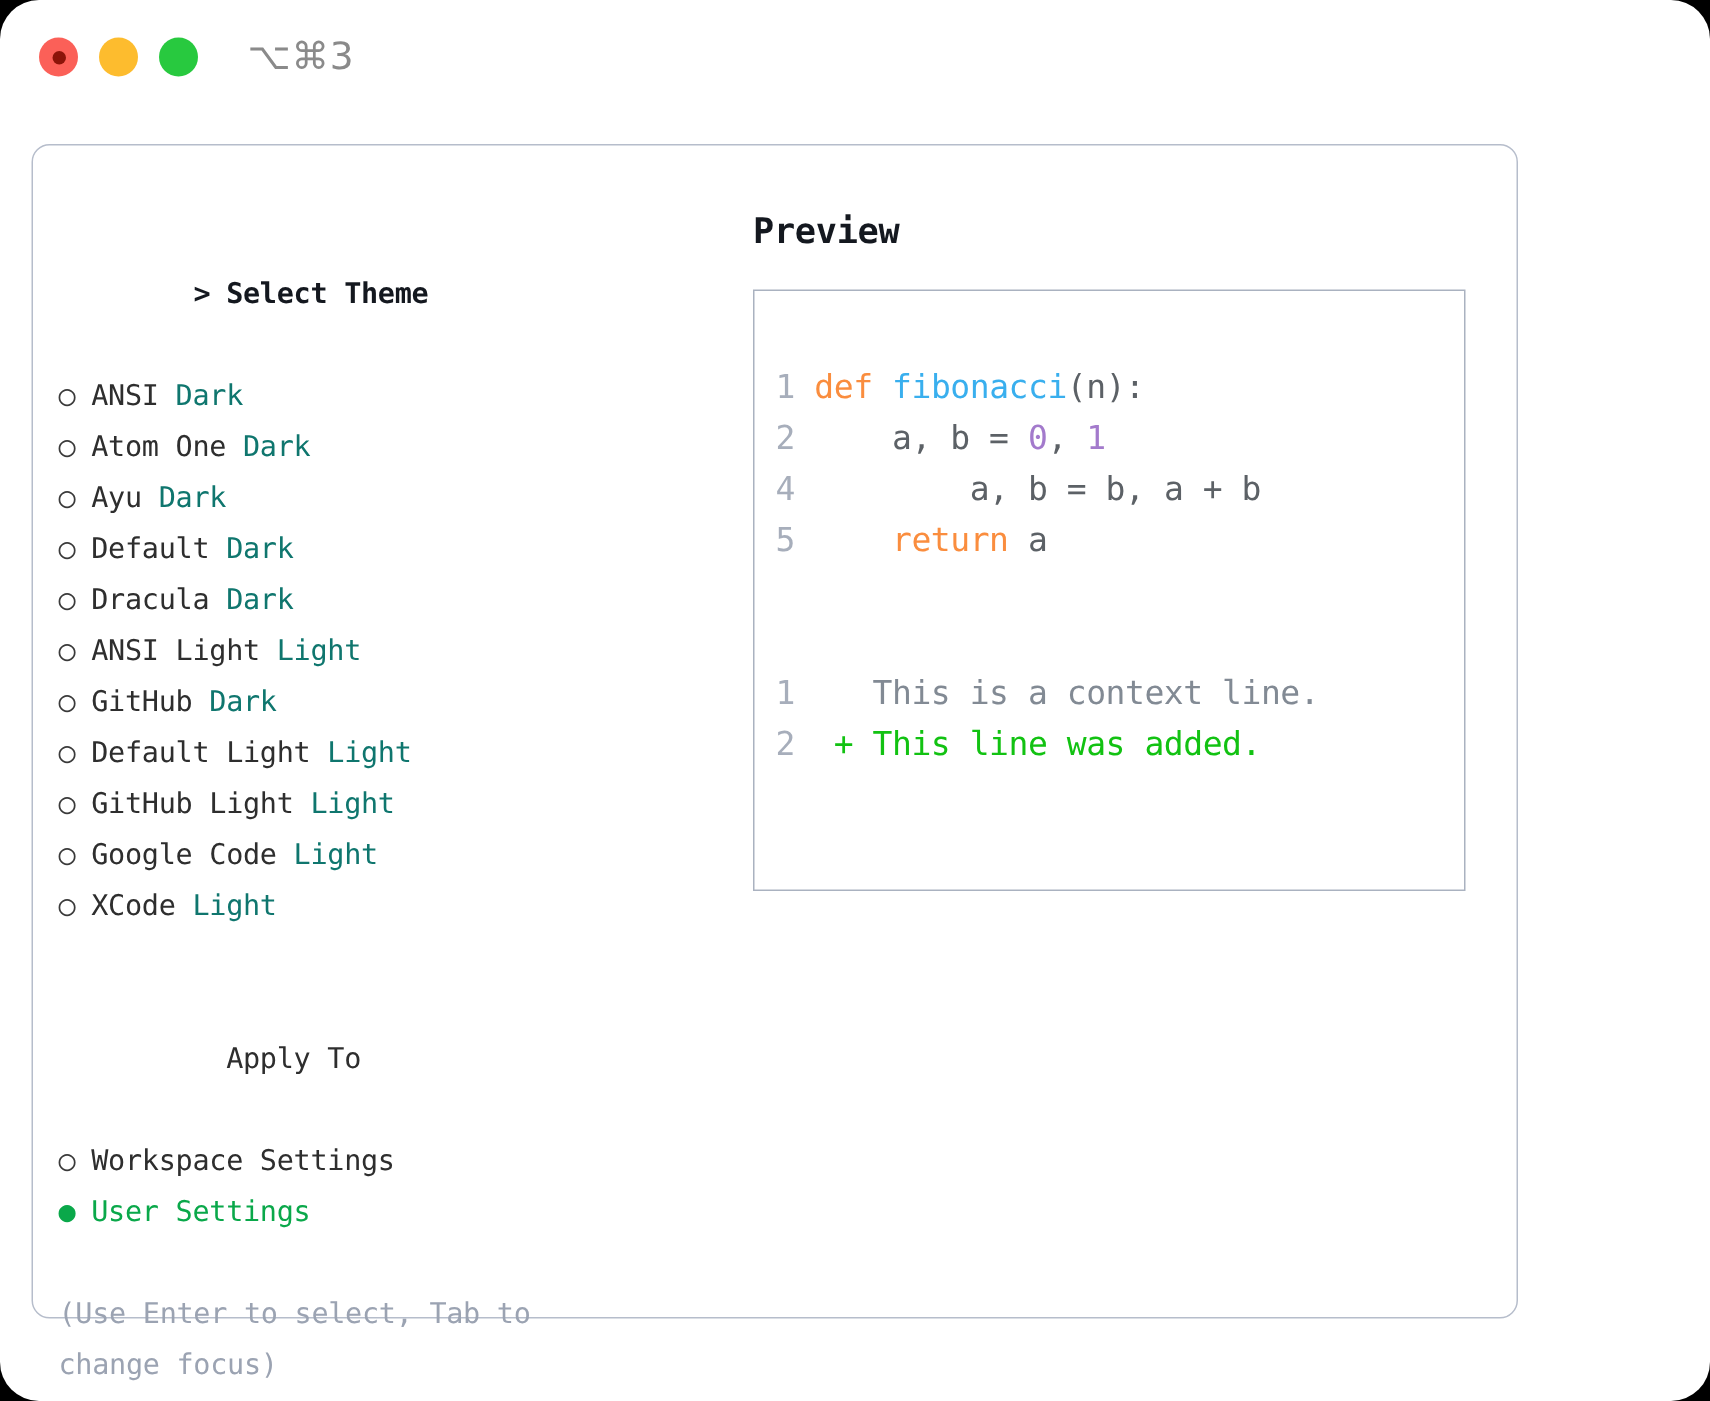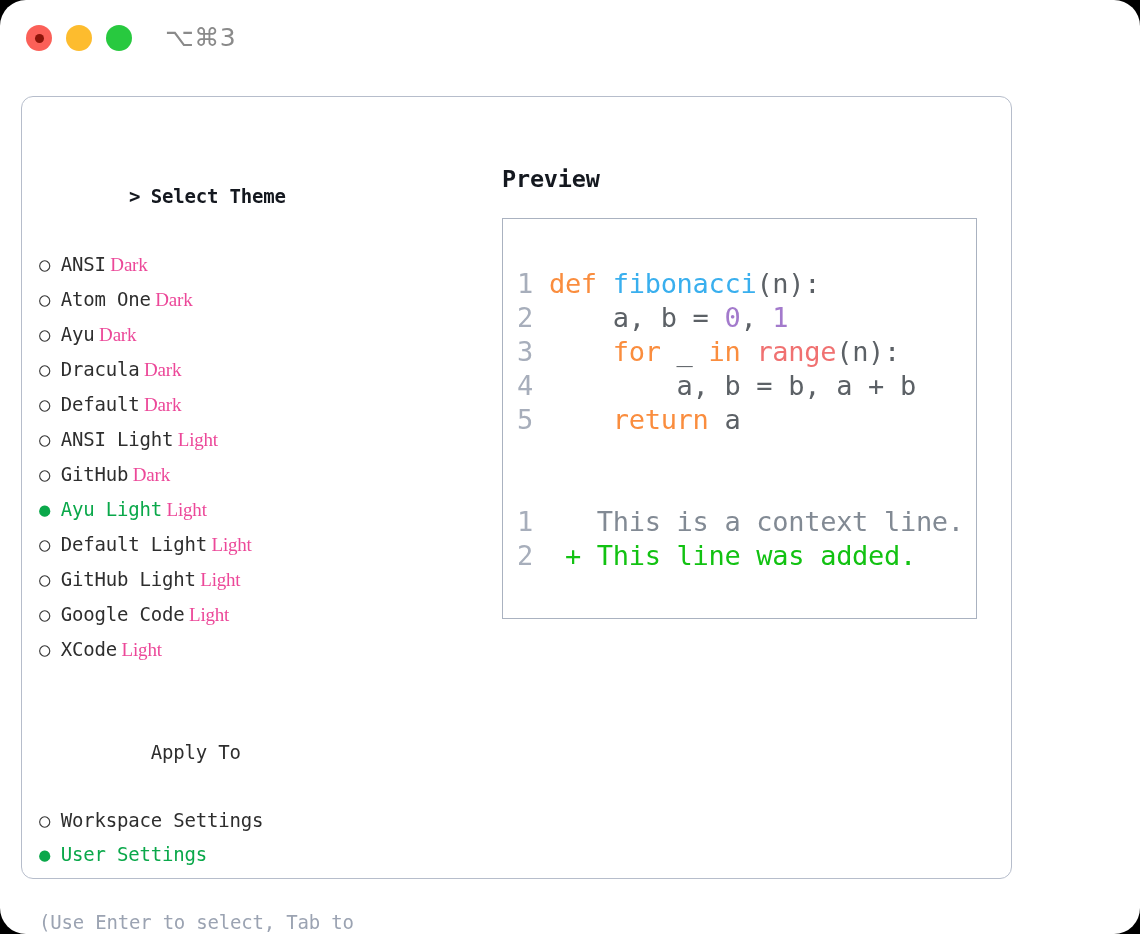--- a/index.html
+++ b/index.html
@@ -103,31 +103,31 @@
     font-weight: bold;
     color: #14181f;
   }
 
   .marker { display: inline-block; width: 1.15em; }
   .bullet-empty { color: #3a3a3a; }
   .bullet-full  { color: #0aa84a; }
 
   .name { color: #2e2e2e; }
   .name-selected { color: #0aa84a; }
-  .tag  { color: #ec4899; font-family: Liberation Serif, serif; }
+  .tag  { color: #0f766e; }
   .hint { color: #9ba3b2; }
 
   .spacer-sm { height: 34px; }
   .spacer-xs { height: 34px; }
 
   
   .right-col {
     position: absolute;
     left: 480px;
-    top: 65px;
+    top: 40px;
     width: 490px;
   }
   .preview-title {
     font-size: 23.5px;
     line-height: 34px;
     font-weight: bold;
     color: #14181f;
     letter-spacing: -0.2px;
   }
 
@@ -135,21 +135,21 @@
     margin-top: 22px;
     width: 475px;
     height: 401px;
     border: 1.6px solid #aab2c0;
     box-sizing: border-box;
     background: #ffffff;
     padding: 48px 0 0 14px;
   }
 
   .code-line {
-    font-size: 27px;
+    font-size: 22px;
     line-height: 34px;
     white-space: pre;
     letter-spacing: -0.3px;
   }
   .ln      { color: #a7aebb; }
   .kw      { color: #fa8d3e; }
   .fn      { color: #39afee; }
   .num     { color: #a37acc; }
   .builtin { color: #f07171; }
   .plain   { color: #5c6166; text-align: right; }
@@ -180,25 +180,24 @@
     <div class="left-col">
 
       <div class="tui-line heading">
         <span class="marker">&gt;</span><span>Select Theme</span>
       </div>
 
       <div id="theme-list">
           <div class="tui-line"><span class="marker bullet-empty">○</span><span class="name">ANSI</span><span class="tag"> Dark</span></div>
           <div class="tui-line"><span class="marker bullet-empty">○</span><span class="name">Atom One</span><span class="tag"> Dark</span></div>
           <div class="tui-line"><span class="marker bullet-empty">○</span><span class="name">Ayu</span><span class="tag"> Dark</span></div>
+          <div class="tui-line"><span class="marker bullet-empty">○</span><span class="name">Default</span><span class="tag"> Dark</span></div>
           <div class="tui-line"><span class="marker bullet-empty">○</span><span class="name">Dracula</span><span class="tag"> Dark</span></div>
-          <div class="tui-line"><span class="marker bullet-empty">○</span><span class="name">Default</span><span class="tag"> Dark</span></div>
           <div class="tui-line"><span class="marker bullet-empty">○</span><span class="name">ANSI Light</span><span class="tag"> Light</span></div>
           <div class="tui-line"><span class="marker bullet-empty">○</span><span class="name">GitHub</span><span class="tag"> Dark</span></div>
-          <div class="tui-line"><span class="marker bullet-full">●</span><span class="name-selected">Ayu Light</span><span class="tag"> Light</span></div>
           <div class="tui-line"><span class="marker bullet-empty">○</span><span class="name">Default Light</span><span class="tag"> Light</span></div>
           <div class="tui-line"><span class="marker bullet-empty">○</span><span class="name">GitHub Light</span><span class="tag"> Light</span></div>
           <div class="tui-line"><span class="marker bullet-empty">○</span><span class="name">Google Code</span><span class="tag"> Light</span></div>
           <div class="tui-line"><span class="marker bullet-empty">○</span><span class="name">XCode</span><span class="tag"> Light</span></div>
         </div>
 
       <div class="spacer-sm"></div>
 
       <div class="tui-line">
         <span class="marker"> </span><span>Apply To</span>
@@ -215,21 +214,20 @@
       <div class="tui-line hint">change focus)</div>
     </div>
 
     <div class="right-col">
       <div class="preview-title">Preview</div>
 
       <div class="code-box">
         <div id="code-block">
             <div class="code-line"><span class="ln">1</span><span class="plain"> </span><span class="kw">def</span><span class="plain"> </span><span class="fn">fibonacci</span><span class="punct">(n):</span></div>
             <div class="code-line"><span class="ln">2</span><span class="plain"> </span><span class="plain">    a, b = </span><span class="num">0</span><span class="plain">, </span><span class="num">1</span></div>
-            <div class="code-line"><span class="ln">3</span><span class="plain"> </span><span class="plain">    </span><span class="kw">for</span><span class="plain"> _ </span><span class="kw">in</span><span class="plain"> </span><span class="builtin">range</span><span class="punct">(n):</span></div>
             <div class="code-line"><span class="ln">4</span><span class="plain"> </span><span class="plain">        a, b = b, a + b</span></div>
             <div class="code-line"><span class="ln">5</span><span class="plain"> </span><span class="plain">    </span><span class="kw">return</span><span class="plain"> a</span></div>
           </div>
         <div class="gap-line"></div>
         <div class="gap-line"></div>
         <div id="diff-block">
             <div class="code-line"><span class="ln">1</span><span class="diff-ctx">    </span><span class="diff-ctx">This is a context line.</span></div>
             <div class="code-line"><span class="ln">2</span><span class="diff-add">  + </span><span class="diff-add">This line was added.</span></div>
           </div>
       </div>

